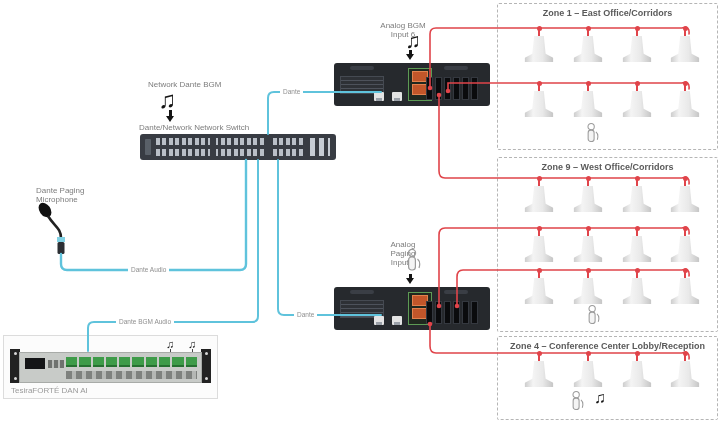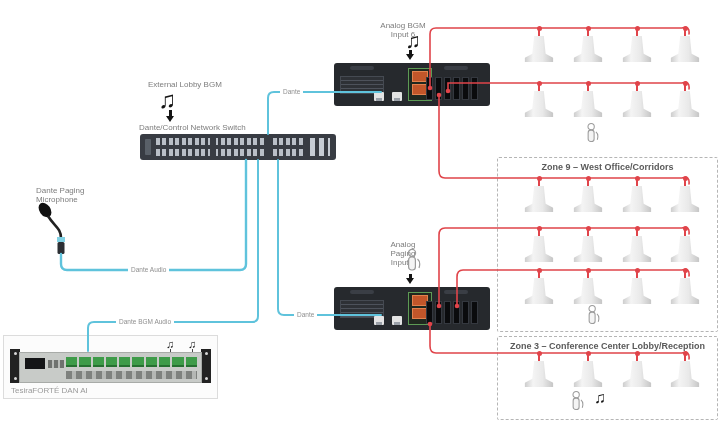--- a/index.html
+++ b/index.html
@@ -83,25 +83,28 @@
   #pg-z3{left:570px;top:390px;width:14px;height:25px;}
   #note-extbgm{left:158px;top:88px;font-size:24px;}
   #note-amp1{left:405px;top:30px;font-size:21px;}
   #note-z3{left:594px;top:390px;font-size:16px;}
 </style>
 </head>
 <body>
 
 <div id="canvas">
 
+  <div class="zone" id="zone1">
+    <div class="zone-title">Zone 1 – East Office/Corridors</div>
+  </div>
   <div class="zone" id="zone2">
     <div class="zone-title">Zone 9 – West Office/Corridors</div>
   </div>
   <div class="zone" id="zone3">
-    <div class="zone-title">Zone 3 – Conference Center Lobby/Reception</div>
+    <div class="zone-title">Zone 4 – Conference Center Lobby/Reception</div>
   </div>
 
   <div id="switch">
     <div class="sw-left"></div>
     <div class="sw-row t"></div>
     <div class="sw-row b"></div>
     <div class="sw-gap" style="left:70px"></div>
     <div class="sw-gap" style="left:126px"></div>
     <div class="sw-uplink"></div>
   </div>
@@ -197,22 +200,22 @@
         <circle cx="430" cy="324" r="2.3"></circle>
     </g>
     <g>
       <path class="bluew micw" d="M61,254 V264 Q61,270 67,270 H240 Q246,270 246,264 V160"></path>
       <path class="bluew" d="M258,160 V316 Q258,322 252,322 H94 Q88,322 88,328 V351"></path>
       <path class="bluew" d="M268,134 V98 Q268,92 274,92 H381"></path>
       <path class="bluew" d="M278,160 V309 Q278,315 284,315 H381"></path>
     </g>
   </svg>
 
-  <div class="lbl" style="left:139px;top:123px;">Dante/Control Network Switch</div>
-  <div class="lbl" style="left:148px;top:80px;">External Lobby BGM</div>
+  <div class="lbl" style="left:139px;top:123px;">Dante/Network Network Switch</div>
+  <div class="lbl" style="left:148px;top:80px;">Network Dante BGM</div>
   <div class="lbl ml" style="left:36px;top:186px;">Dante Paging
 Microphone</div>
   <div class="lbl ml" style="left:379px;top:21px;width:48px;text-align:center;">Analog BGM
 Input 6</div>
   <div class="lbl ml" style="left:377px;top:240px;width:52px;text-align:center;">Analog Paging
 Input 1</div>
 
   <div class="linklbl" style="left:128px;top:266px;">Dante Audio</div>
   <div class="linklbl" style="left:116px;top:318px;">Dante BGM Audio</div>
   <div class="linklbl" style="left:280px;top:88px;">Dante</div>

